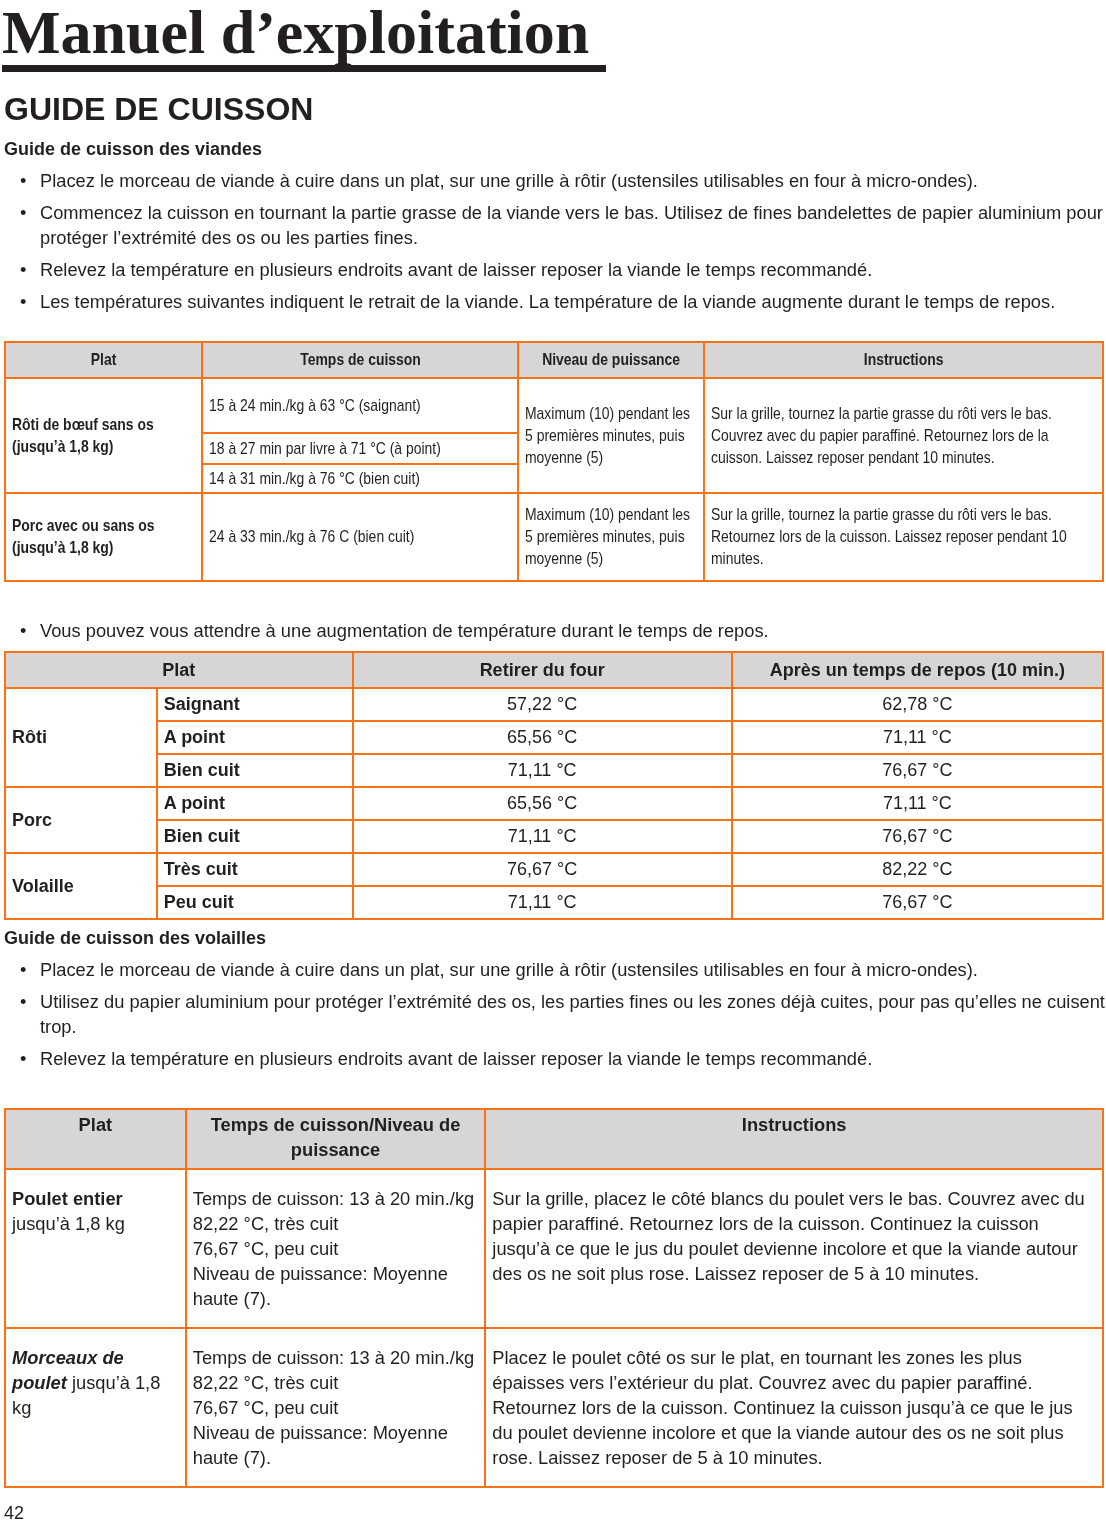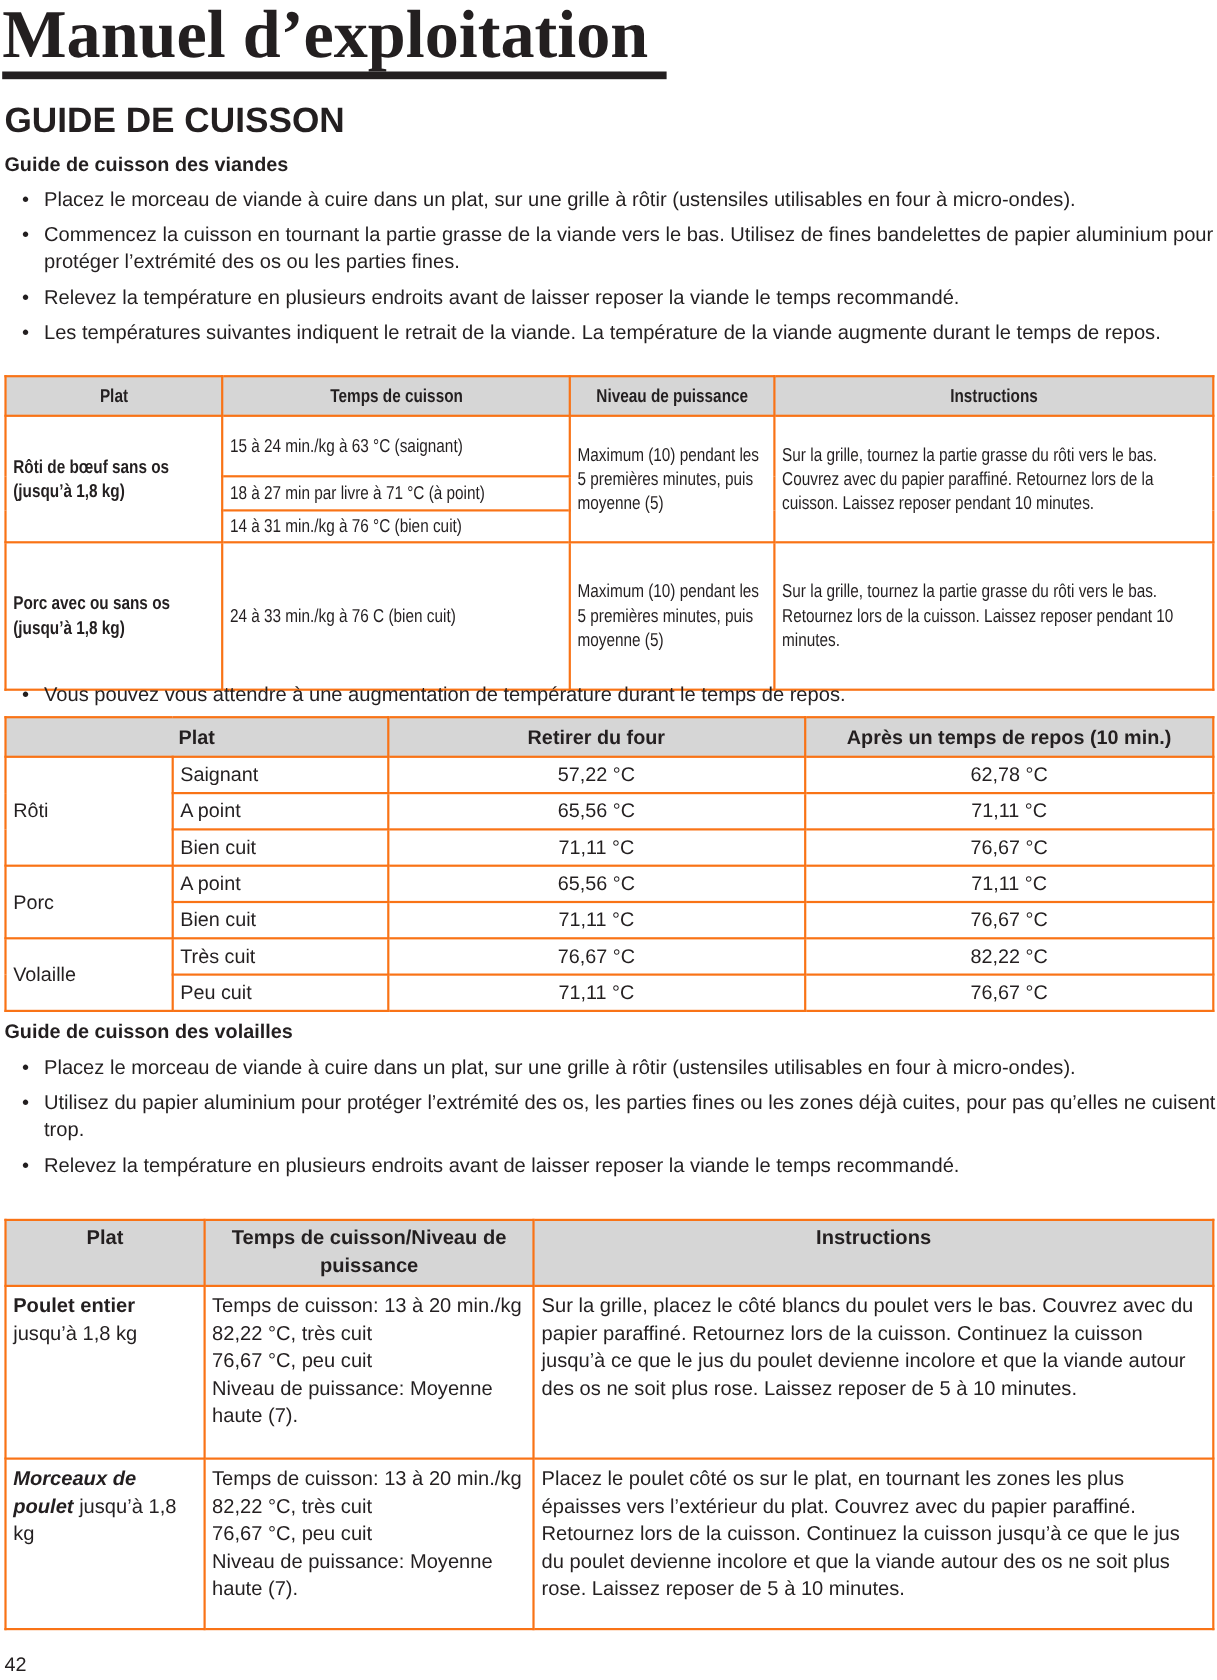--- a/index.html
+++ b/index.html
@@ -19,25 +19,25 @@
   .t1 th { height: 32px; font-size: 17px; transform-origin: center; }
   .cond { display: inline-block; transform: scaleX(0.82); transform-origin: left center; white-space: nowrap; }
   .condc { display: inline-block; transform: scaleX(0.82); transform-origin: center; white-space: nowrap; }
   .t1 td { padding: 0 6px; vertical-align: middle; line-height: 22px; }
   .t1 .wrap { display: block; transform: scaleX(0.82); transform-origin: left center; width: 122%; }
   
   .t2 { left: 4px; top: 651px; width: 1100px; font-size: 18px; }
   .t2 th { height: 32px; }
   .t2 td { height: 31px; padding: 0 6px; }
   .t2 .num { text-align: center; }
-  .t2 .sub { font-weight: normal; margin-left: 24px; }
+  .t2 .sub { font-weight: bold; margin-left: 24px; }
   
   .t3 { left: 4px; top: 1108px; width: 1100px; font-size: 18.3px; line-height: 25px; }
   .t3 th { vertical-align: top; padding: 2px 6px 6px; }
-  .t3 td { vertical-align: top; padding: 4px 6px; }
+  .t3 td { vertical-align: top; padding: 16px 6px; }
   .pagenum { position: absolute; left: 4px; top: 1503px; font-size: 18px; }
 </style>
 </head>
 <body>
 
 <h1 class="title">Manuel d’exploitation</h1>
 <div class="title-rule"></div>
 <h2 class="h1">GUIDE DE CUISSON</h2>
 
 <h3 class="h2" style="top:139px">Guide de cuisson des viandes</h3>
@@ -73,21 +73,21 @@
     <td rowspan="3">
           <span class="wrap">Sur la grille, tournez la partie grasse du rôti vers le bas. Couvrez avec du papier paraffiné. Retournez lors de la cuisson. Laissez reposer pendant 10 minutes.</span>
         </td>
   </tr>
   <tr style="height:31px">
     <td><span class="cond">18 à 27 min par livre à 71 °C (à point)</span></td>
   </tr>
   <tr style="height:29px">
     <td><span class="cond">14 à 31 min./kg à 76 °C (bien cuit)</span></td>
   </tr>
-  <tr style="height:134px">
+  <tr style="height:88px">
     <td style="font-weight:bold">
           <span class="wrap">Porc avec ou sans os (jusqu’à 1,8 kg)</span>
         </td>
     <td><span class="cond">24 à 33 min./kg à 76 C (bien cuit)</span></td>
     <td>
           <span class="wrap">Maximum (10) pendant les 5 premières minutes, puis moyenne (5)</span>
         </td>
     <td>
           <span class="wrap">Sur la grille, tournez la partie grasse du rôti vers le bas. Retournez lors de la cuisson. Laissez reposer pendant 10 minutes.</span>
         </td>

